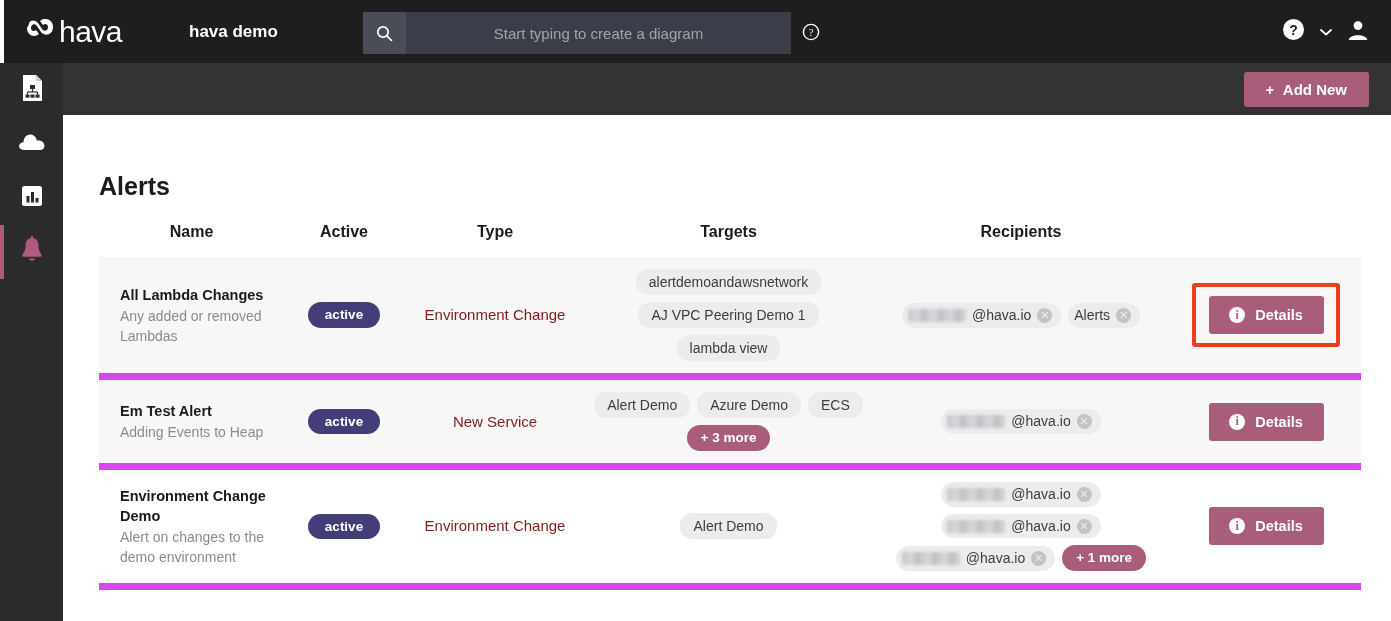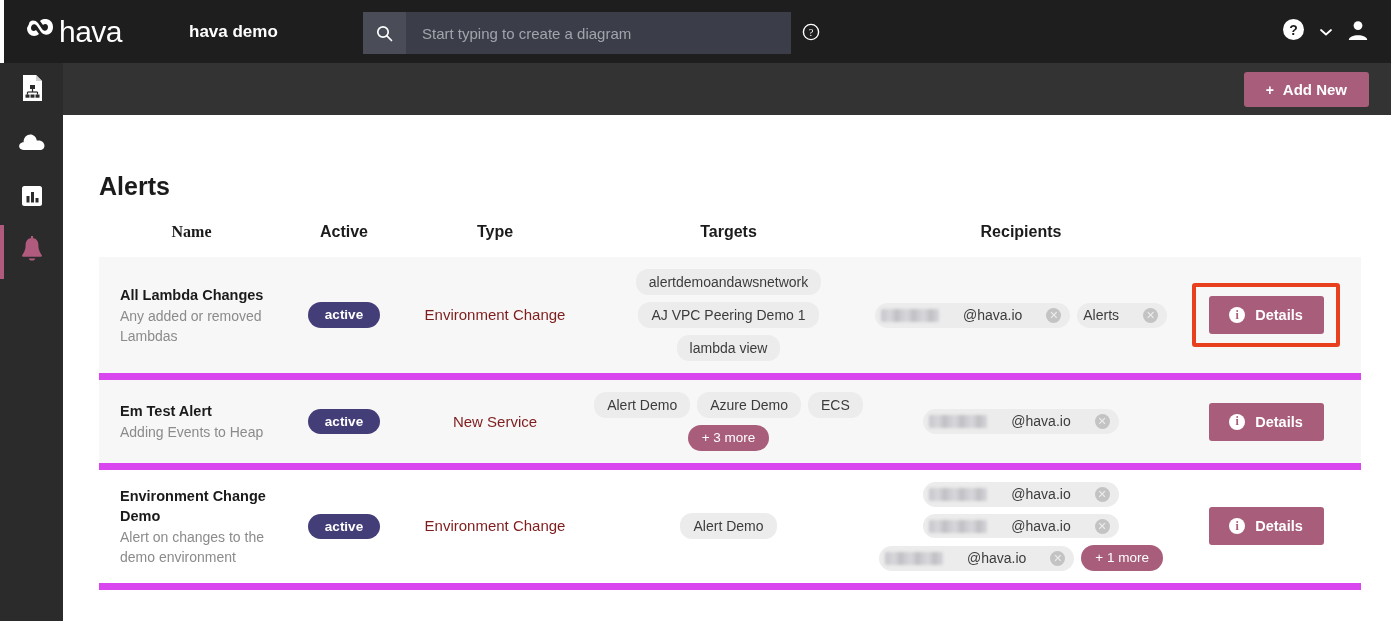--- a/index.html
+++ b/index.html
@@ -30,20 +30,21 @@
   }
   .search-btn {
     width: 43px; height: 42px; background: #4a4d57;
     display: flex; align-items: center; justify-content: center;
     flex: 0 0 43px; cursor: pointer;
   }
   .search-input {
     flex: 1; height: 42px; background: #3b3e48; border: none; outline: none;
     color: #c9c9cf; font-size: 15px; font-family: "Liberation Sans", sans-serif;
     padding: 0 16px;
+    text-align: center;
   }
   .search-input::placeholder { color: #a2a4ac; }
   .help-small { position: absolute; left: 798px; top: 23px; cursor: pointer; }
   .topbar-right {
     position: absolute; right: 26px; top: 0; height: 63px;
     display: flex; align-items: center; gap: 14px;
   }
 
   
   .sidebar {
@@ -81,21 +82,21 @@
   }
   .page-title {
     margin: 24px 0 0 36px; font-size: 25px; font-weight: bold; color: #1b1b1b;
   }
 
   table.alerts { width: 1262px; margin-left: 36px; margin-top: 22px; border-collapse: collapse; }
   table.alerts th {
     font-size: 16px; font-weight: bold; color: #1b1b1b;
     padding: 0 0 16px 0; text-align: center; vertical-align: bottom;
   }
-  th.col-name { width: 185px; text-align: left; padding-left: 21px; font-family: Liberation Serif, serif; }
+  th.col-name { width: 185px; text-align: left; padding-left: 21px; }
   th.col-active { width: 120px; }
   th.col-type { width: 182px; }
   th.col-targets { width: 285px; }
   th.col-recipients { width: 300px; }
   th.col-action { width: 190px; }
 
   table.alerts td { vertical-align: middle; padding: 12px 0; }
   tr.row-stripe { background: #f7f7f7; }
   tr.alert-row td.cell-name { padding-left: 21px; }
 
@@ -121,25 +122,25 @@
   }
   .blur-bar {
     display: block; height: 100%; width: 100%;
     background: repeating-linear-gradient(90deg,
       #b9b9bd 0px, #c9c9cd 14px, #e4e4e6 20px, #c2c2c6 34px,
       #dcdcde 40px, #b4b4b8 56px, #e0e0e2 64px);
     filter: blur(2.2px); border-radius: 4px; opacity: .92;
   }
   .pill-more {
     display: inline-block; background: #a85d7a; color: #ffffff;
-    font-size: 13.5px; font-weight: normal; border-radius: 13px;
+    font-size: 13.5px; font-weight: bold; border-radius: 13px;
     padding: 6px 14px; line-height: 1;
   }
   .chip {
-    display: inline-flex; align-items: center; gap: 24px;
+    display: inline-flex; align-items: center; gap: 6px;
     background: #ececec; border-radius: 13px; padding: 4px 9px 4px 6px;
     font-size: 14px; color: #3c3c3c; line-height: 1.2;
   }
   .chip-blur {
     display: inline-block; width: 58px; height: 13px;
     background: repeating-linear-gradient(90deg, #c6c6ca 0px, #d8d8dc 9px, #bcbcc0 17px);
     filter: blur(1.8px); border-radius: 2px;
   }
   .chip-x {
     width: 15px; height: 15px; border-radius: 50%;

